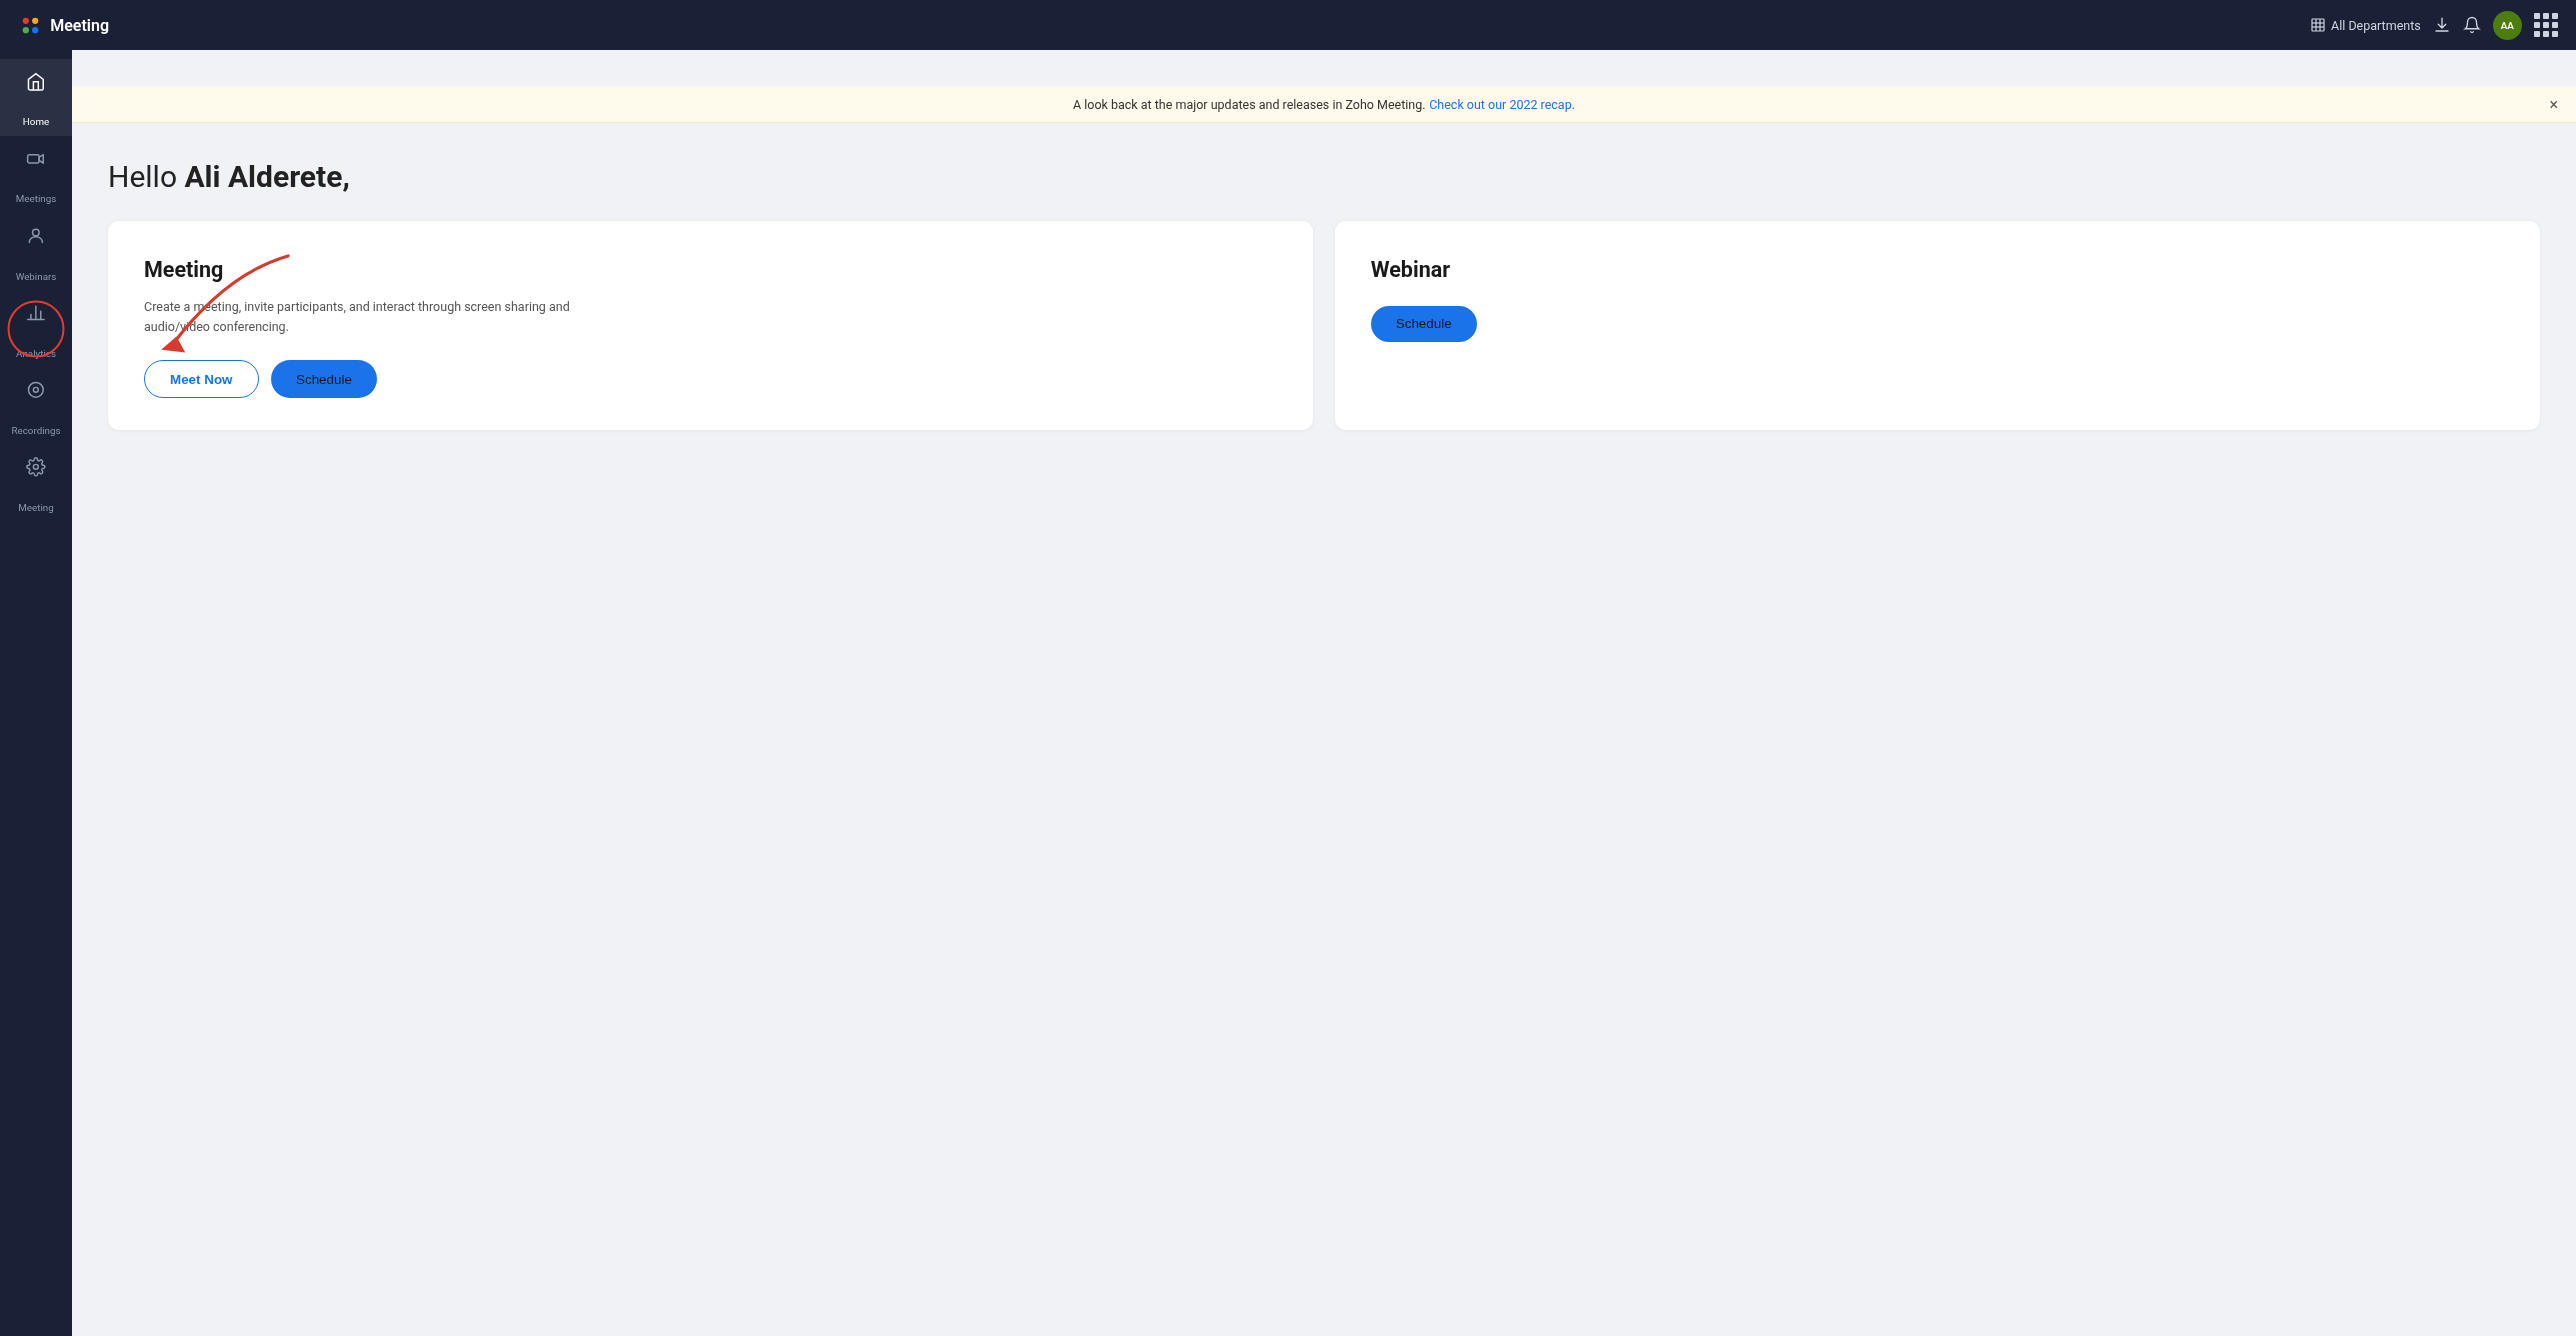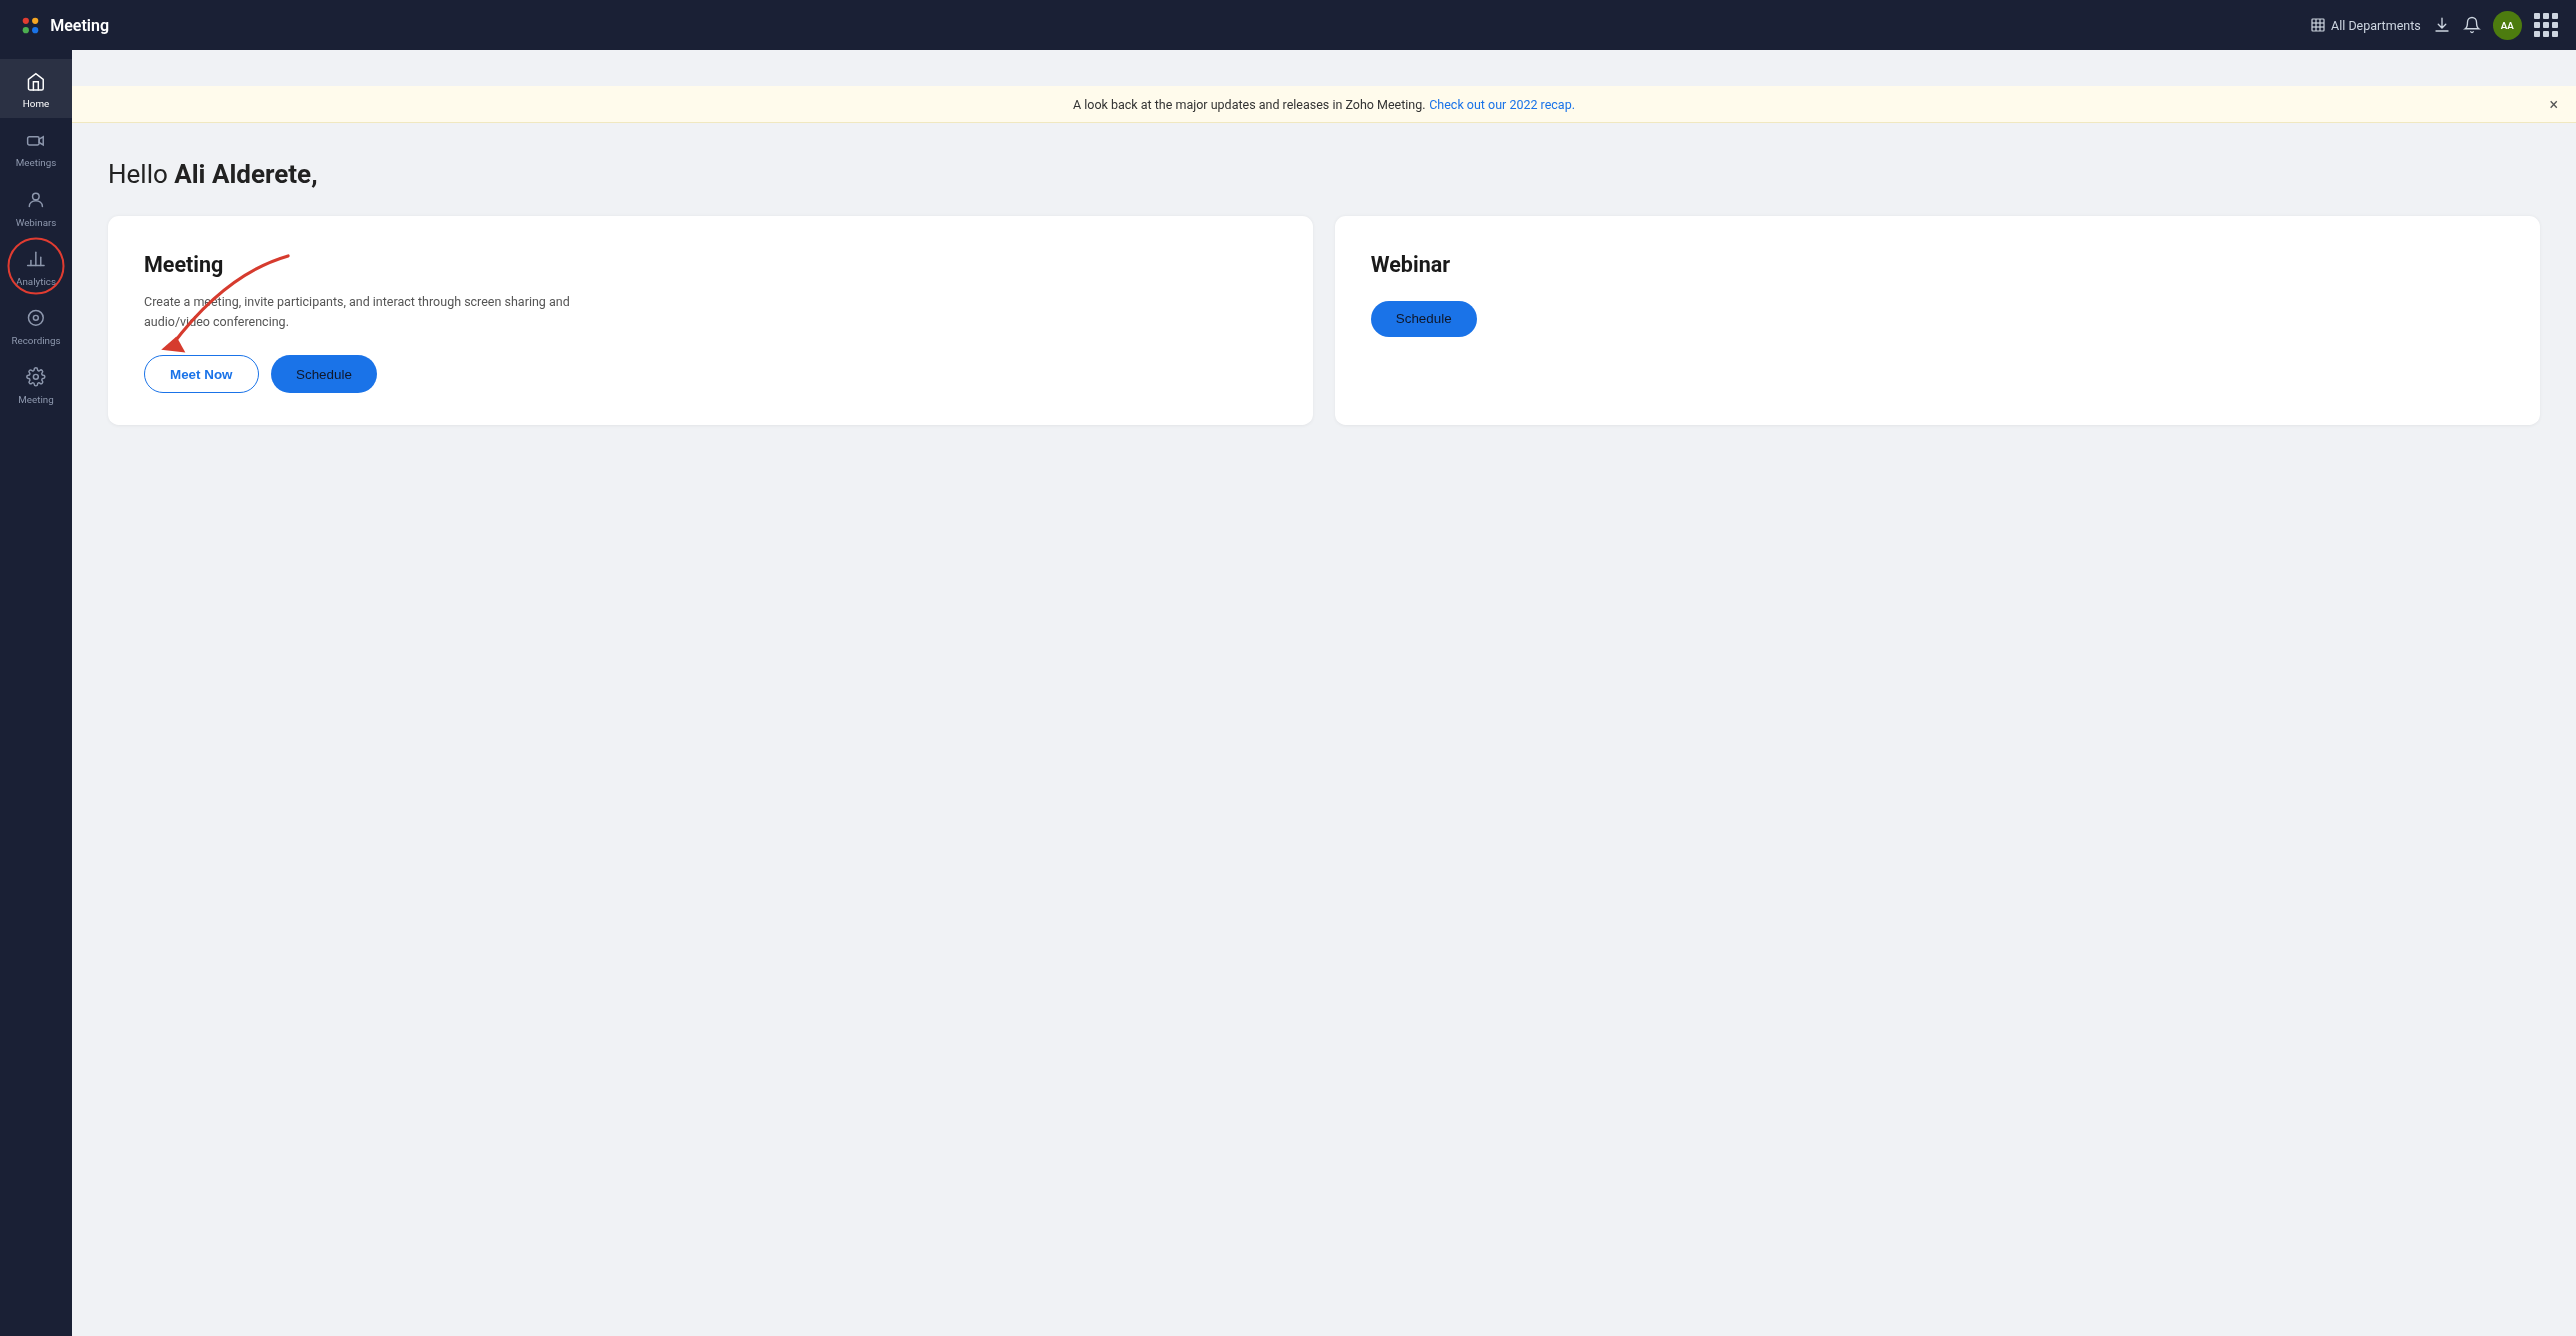--- a/index.html
+++ b/index.html
@@ -95,21 +95,21 @@
     .sidebar-item {
       display: flex;
       flex-direction: column;
       align-items: center;
       justify-content: center;
       width: 100%;
       padding: 12.5px 0 9px;
       color: #8d97ad;
       font-size: 9.8px;
       cursor: pointer;
-      gap: 4px;
+      gap: 22px;
       position: relative;
       transition: color 0.15s;
     }
     .sidebar-item.active { color: #fff; background: rgba(255,255,255,0.08); }
     .sidebar-item .s-icon {
       font-size: 18px;
       line-height: 1;
     }
     .sidebar-item .s-label {
       font-size: 9.8px;
@@ -164,21 +164,21 @@
     .content {
       flex: 1;
       display: flex;
       flex-direction: column;
       overflow-y: auto;
     }
     .content-inner {
       padding: 36px 36px 36px;
     }
     .greeting {
-      font-size: 26px;
+      font-size: 30px;
       color: #222;
       margin-bottom: 27px;
       font-weight: 400;
     }
     .greeting strong { font-weight: 700; }
 
     .cards-row {
       display: grid;
       grid-template-columns: 1fr 1fr;
       gap: 21.5px;

